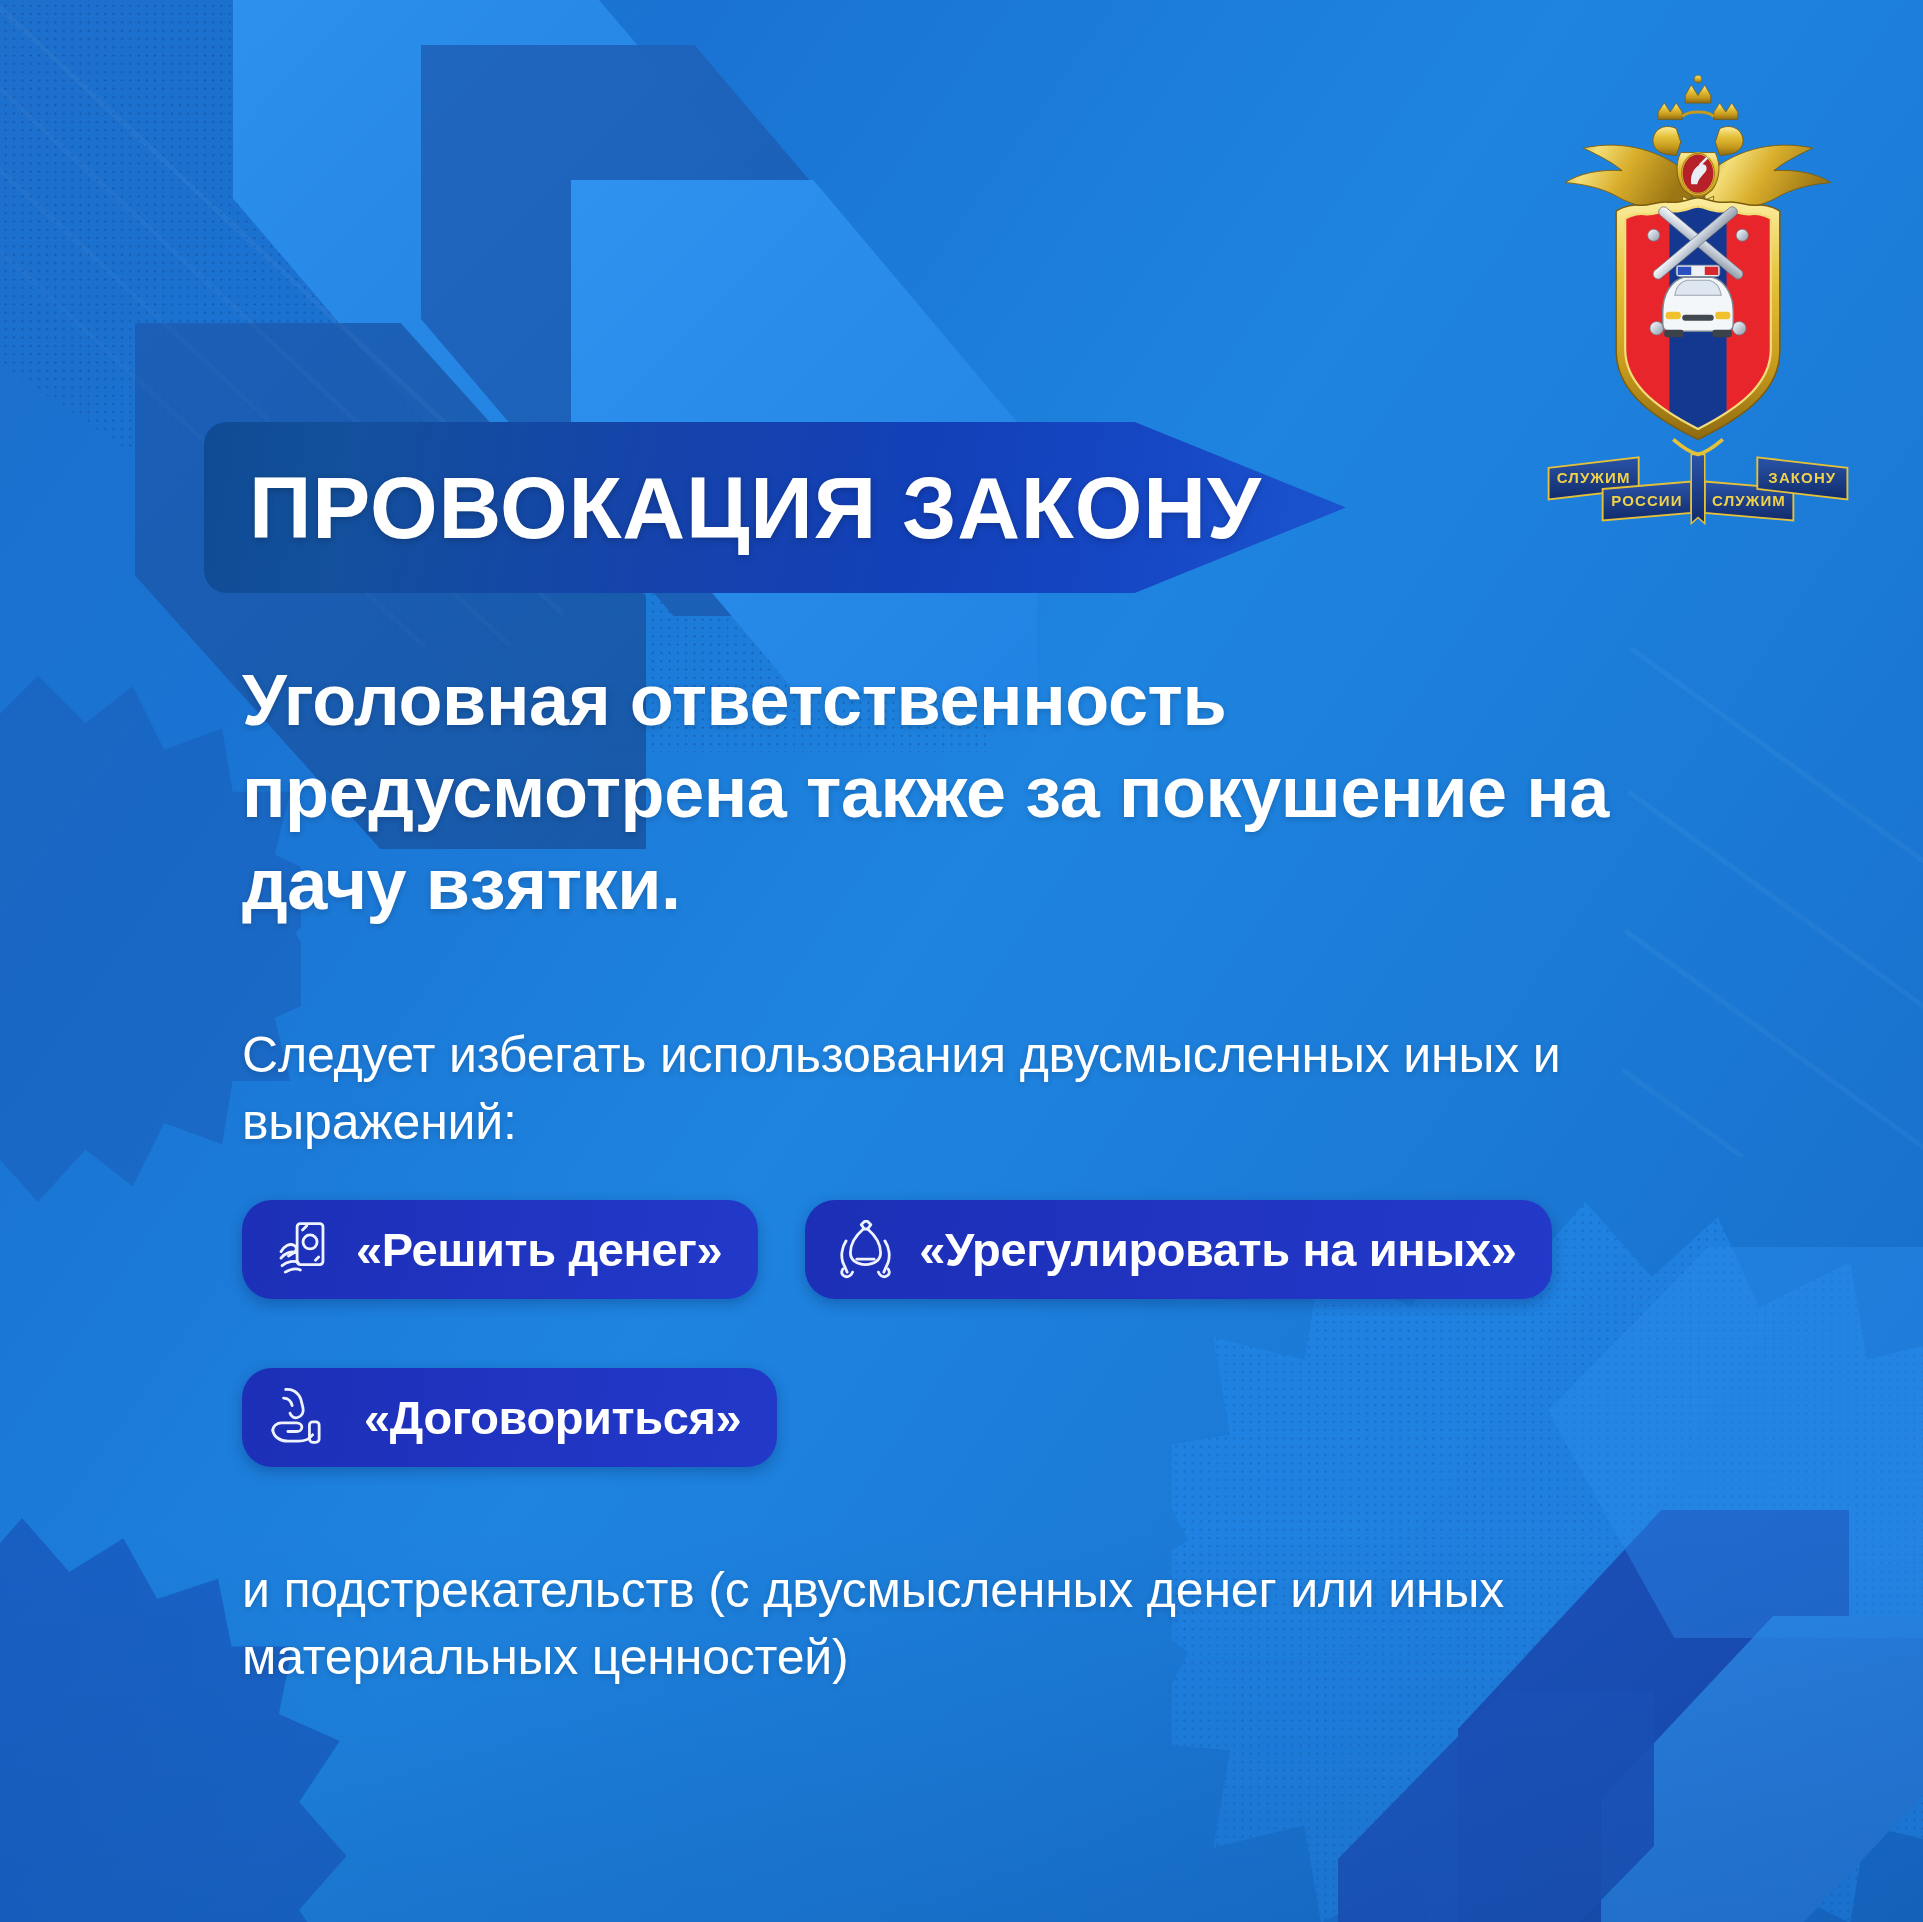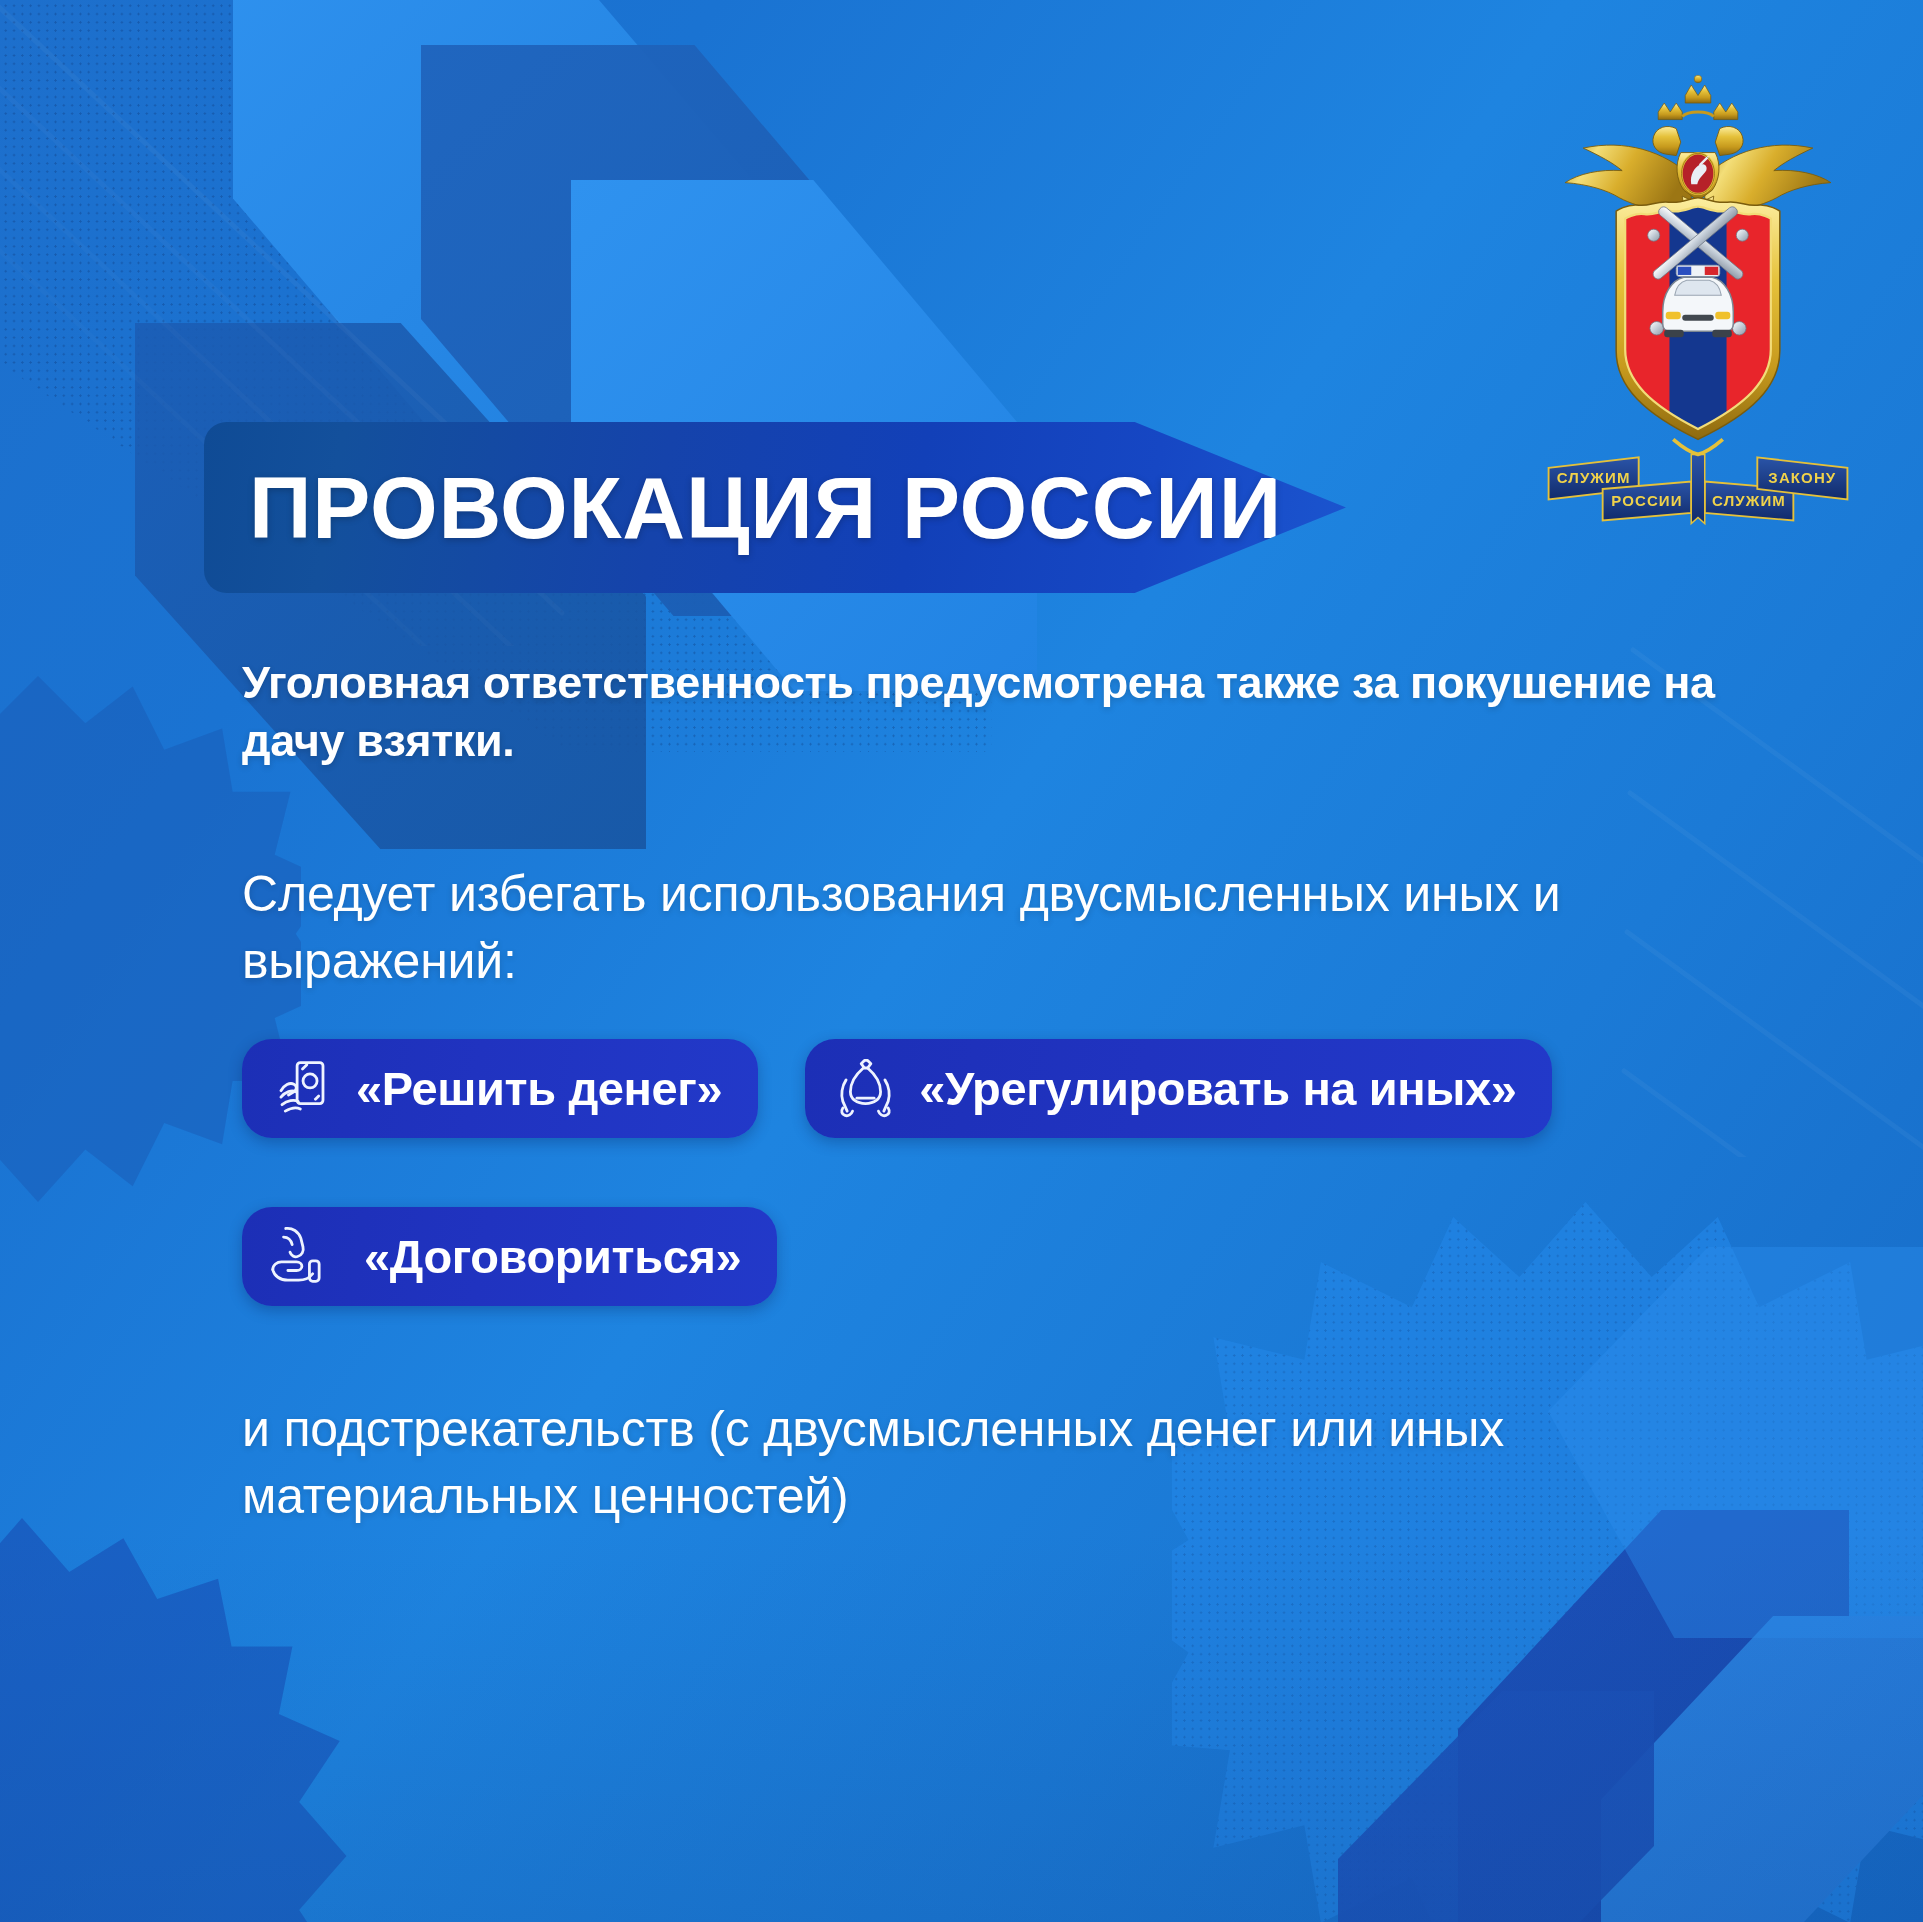--- a/index.html
+++ b/index.html
@@ -72,21 +72,21 @@
 
   
   #content {
     position: absolute;
     left: 242px;
     top: 654px;
     width: 1518px;
   }
   .lede {
     color: #ffffff;
-    font-size: 45px;
+    font-size: 72px;
     font-weight: 700;
     line-height: 1.28;
     margin: 0;
     letter-spacing: -0.4px;
     text-shadow: 0 1.5px 6px rgba(0,0,0,0.18);
   }
   .para {
     color: #ffffff;
     font-size: 50px;
     font-weight: 400;
@@ -350,21 +350,21 @@
         <path d="M284 524 L404 538 L404 580 L284 566 Z" fill="url(#ribg)" stroke="#e5c13a" stroke-width="2.5"></path>
         <text x="344" y="558" font-family="Liberation Sans, sans-serif" font-size="20" font-weight="700" fill="#f0d24a" text-anchor="middle" letter-spacing="1.5">ЗАКОНУ</text>
 
         <path d="M196 520 L214 520 L214 612 L205 604 L196 612 Z" fill="url(#ribg)" stroke="#e5c13a" stroke-width="2"></path>
         <path d="M172 500 C186 512 196 518 205 520 C214 518 224 512 238 500" fill="none" stroke="#e5c13a" stroke-width="5"></path>
       </g>
     </svg>
   </div>
 
   <div id="title-banner">
-    <span class="title-text">ПРОВОКАЦИЯ РОССИИ</span>
+    <span class="title-text">ПРОВОКАЦИЯ ЗАКОНУ</span>
   </div>
 
   <div id="content">
 
     <p class="lede">Уголовная ответственность предусмотрена также за покушение на дачу взятки.</p>
 
     <p class="para" id="intro-para">Следует избегать использования двусмысленных иных и выражений:</p>
 
     <div id="chips">
 

